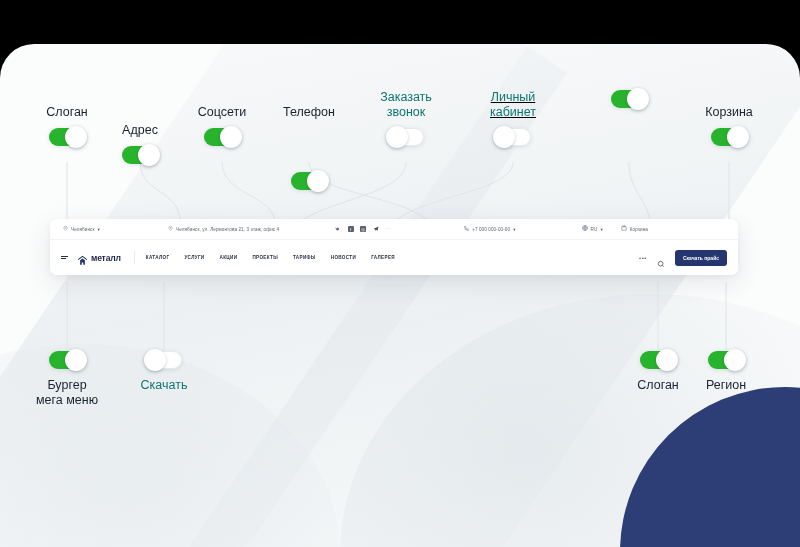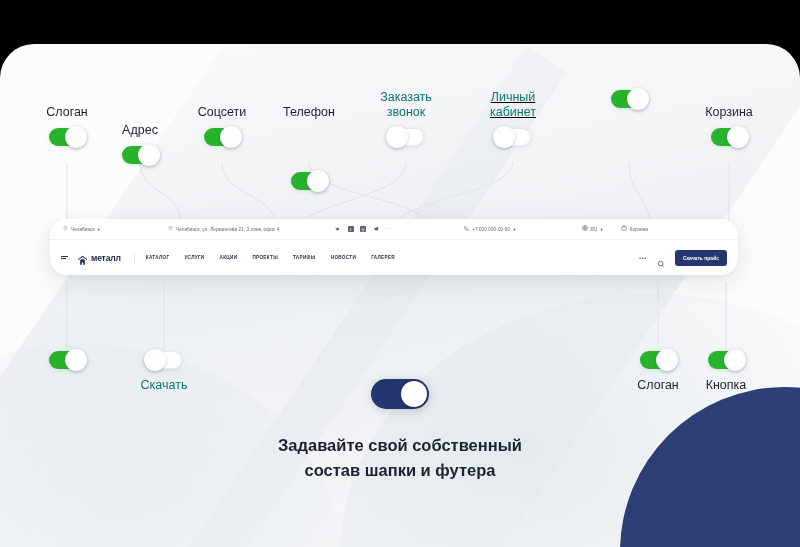--- a/index.html
+++ b/index.html
@@ -82,21 +82,21 @@
     font-size: 12.5px; line-height: 15px; color: #1b2230;
     text-align: center; white-space: pre-line; font-weight: 400;
   }
   .tog-item.disabled .tlabel { color: #0f766e; }
   .tog-top .tlabel { margin-bottom: 8px; }
   .tog-bot .tlabel { margin-top: 9px; }
 
   
   #mock {
     position: absolute; left: 50px; top: 175px;
-    width: 688px; border-radius: 17px; overflow: hidden;
+    width: 688px; border-radius: 7px; overflow: hidden;
     background: #fff;
     box-shadow: 0 8px 26px rgba(42,58,80,0.10), 0 2px 6px rgba(42,58,80,0.05);
   }
   #mock-top {
     height: 21px; display: flex; align-items: center;
     padding: 0 11px; background: #fff;
     border-bottom: 1px solid #f1f3f4;
     font-size: 4.6px; color: #5d6470; letter-spacing: 0.1px;
   }
   .mt-group { display: flex; align-items: center; gap: 3px; }
@@ -332,47 +332,42 @@
           <svg width="8" height="8" viewBox="0 0 24 24" fill="none" stroke="#2a3142" stroke-width="2">
               <circle cx="11" cy="11" r="7"></circle>
               <path d="M20 20l-4.3-4.3"></path>
             </svg>
         </span>
         <span id="price-btn">Скачать прайс</span>
       </div>
     </div>
   </div>
 
-  <div id="center">
-    <span class="toggle blue on">
-      <span class="knob"></span>
-    </span>
-    <div id="center-headline">Задавайте свой собственный
-состав шапки и футера</div>
-  </div>
 
   <div id="bottom-toggles">
       <div class="tog-item tog-bot" style="left: 7px; width: 120px; top: 307px;">
         <span class="toggle on">
           <span class="knob"></span>
         </span>
+        <div class="tlabel">Бургер
+мега меню</div>
       </div>
       <div class="tog-item tog-bot disabled" style="left: 104px; width: 120px; top: 307px;">
         <span class="toggle off">
           <span class="knob"></span>
         </span>
         <div class="tlabel">Скачать</div>
       </div>
       <div class="tog-item tog-bot" style="left: 598px; width: 120px; top: 307px;">
         <span class="toggle on">
           <span class="knob"></span>
         </span>
         <div class="tlabel">Слоган</div>
       </div>
       <div class="tog-item tog-bot" style="left: 666px; width: 120px; top: 307px;">
         <span class="toggle on">
           <span class="knob"></span>
         </span>
-        <div class="tlabel">Кнопка</div>
+        <div class="tlabel">Регион</div>
       </div>
     </div>
 
 </div>
 
 </body></html>

